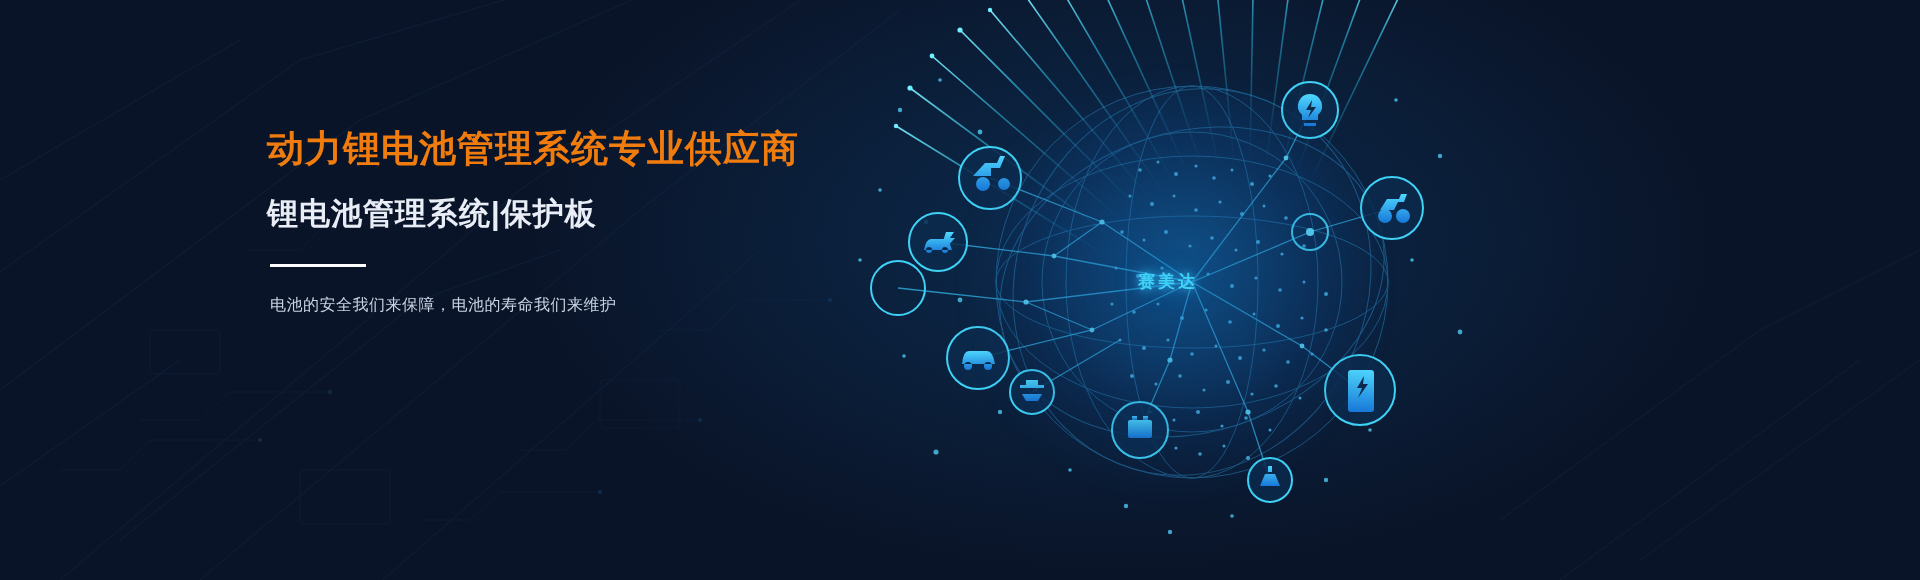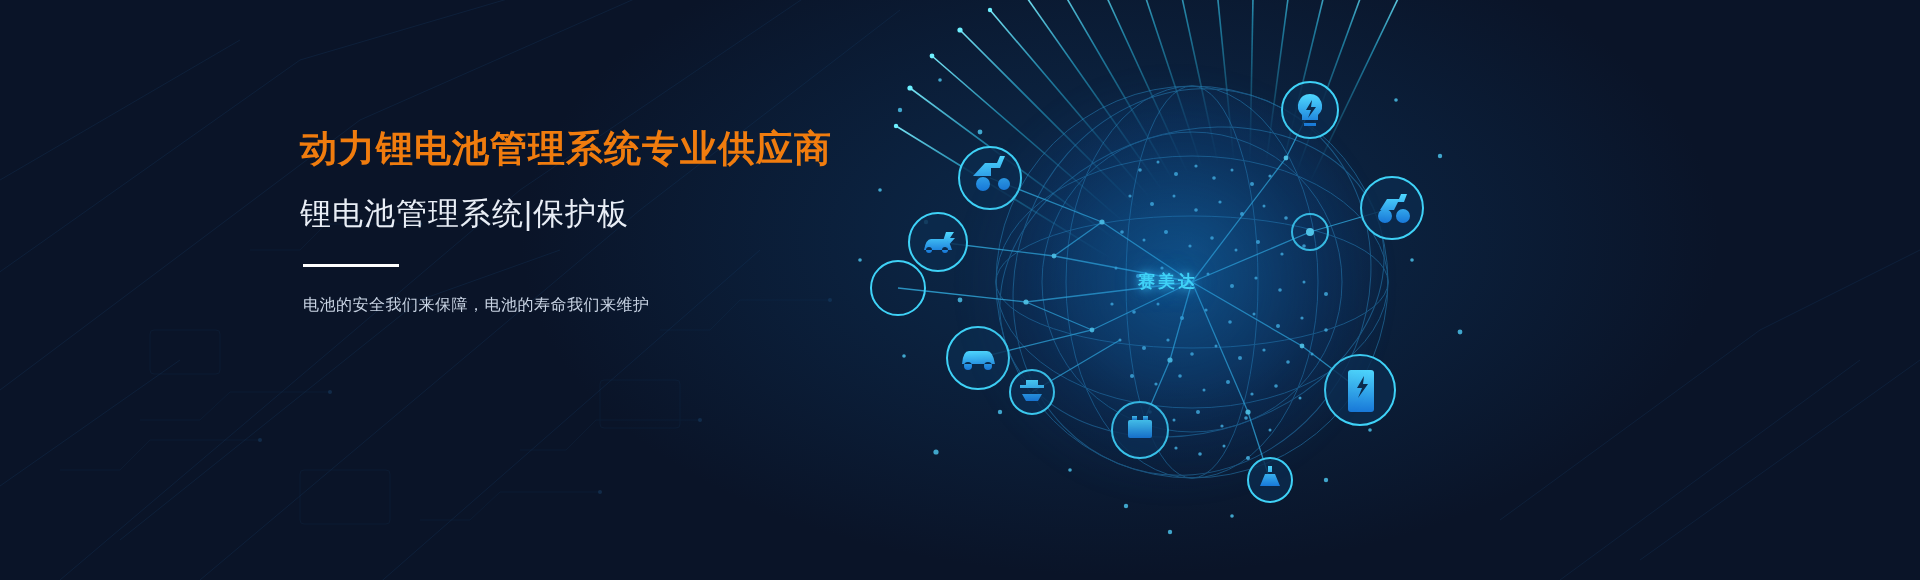--- a/index.html
+++ b/index.html
@@ -15,27 +15,27 @@
   }
   .banner::after{
     content:"";position:absolute;inset:0;pointer-events:none;
     background:radial-gradient(ellipse 1000px 560px at 1120px 240px, rgba(13,62,110,.55) 0%, rgba(10,25,55,0) 60%);
   }
 
   
   .traces{position:absolute;inset:0;opacity:.5;}
 
   
-  .content{position:absolute;left:300px;top:128px;width:620px;z-index:6;}
+  .content{position:absolute;left:267px;top:128px;width:620px;z-index:6;}
   .headline{
     font-size:37px;line-height:1.12;font-weight:700;letter-spacing:1px;
     color:#f07c0e;margin:0;white-space:nowrap;
   }
   .subhead{
-    font-size:31px;line-height:1.15;font-weight:400;letter-spacing:1px;
+    font-size:31px;line-height:1.15;font-weight:700;letter-spacing:1px;
     color:#e9eef6;margin:27px 0 0 0;white-space:nowrap;
   }
   .rule{width:96px;height:3px;background:#ffffff;margin:32px 0 0 3px;}
   .tagline{
     font-size:16px;line-height:1.5;color:#c9d4e4;margin:26px 0 0 3px;
     letter-spacing:.5px;white-space:nowrap;
   }
 
   
   .globe-wrap{position:absolute;left:840px;top:-40px;width:660px;height:660px;z-index:4;}

